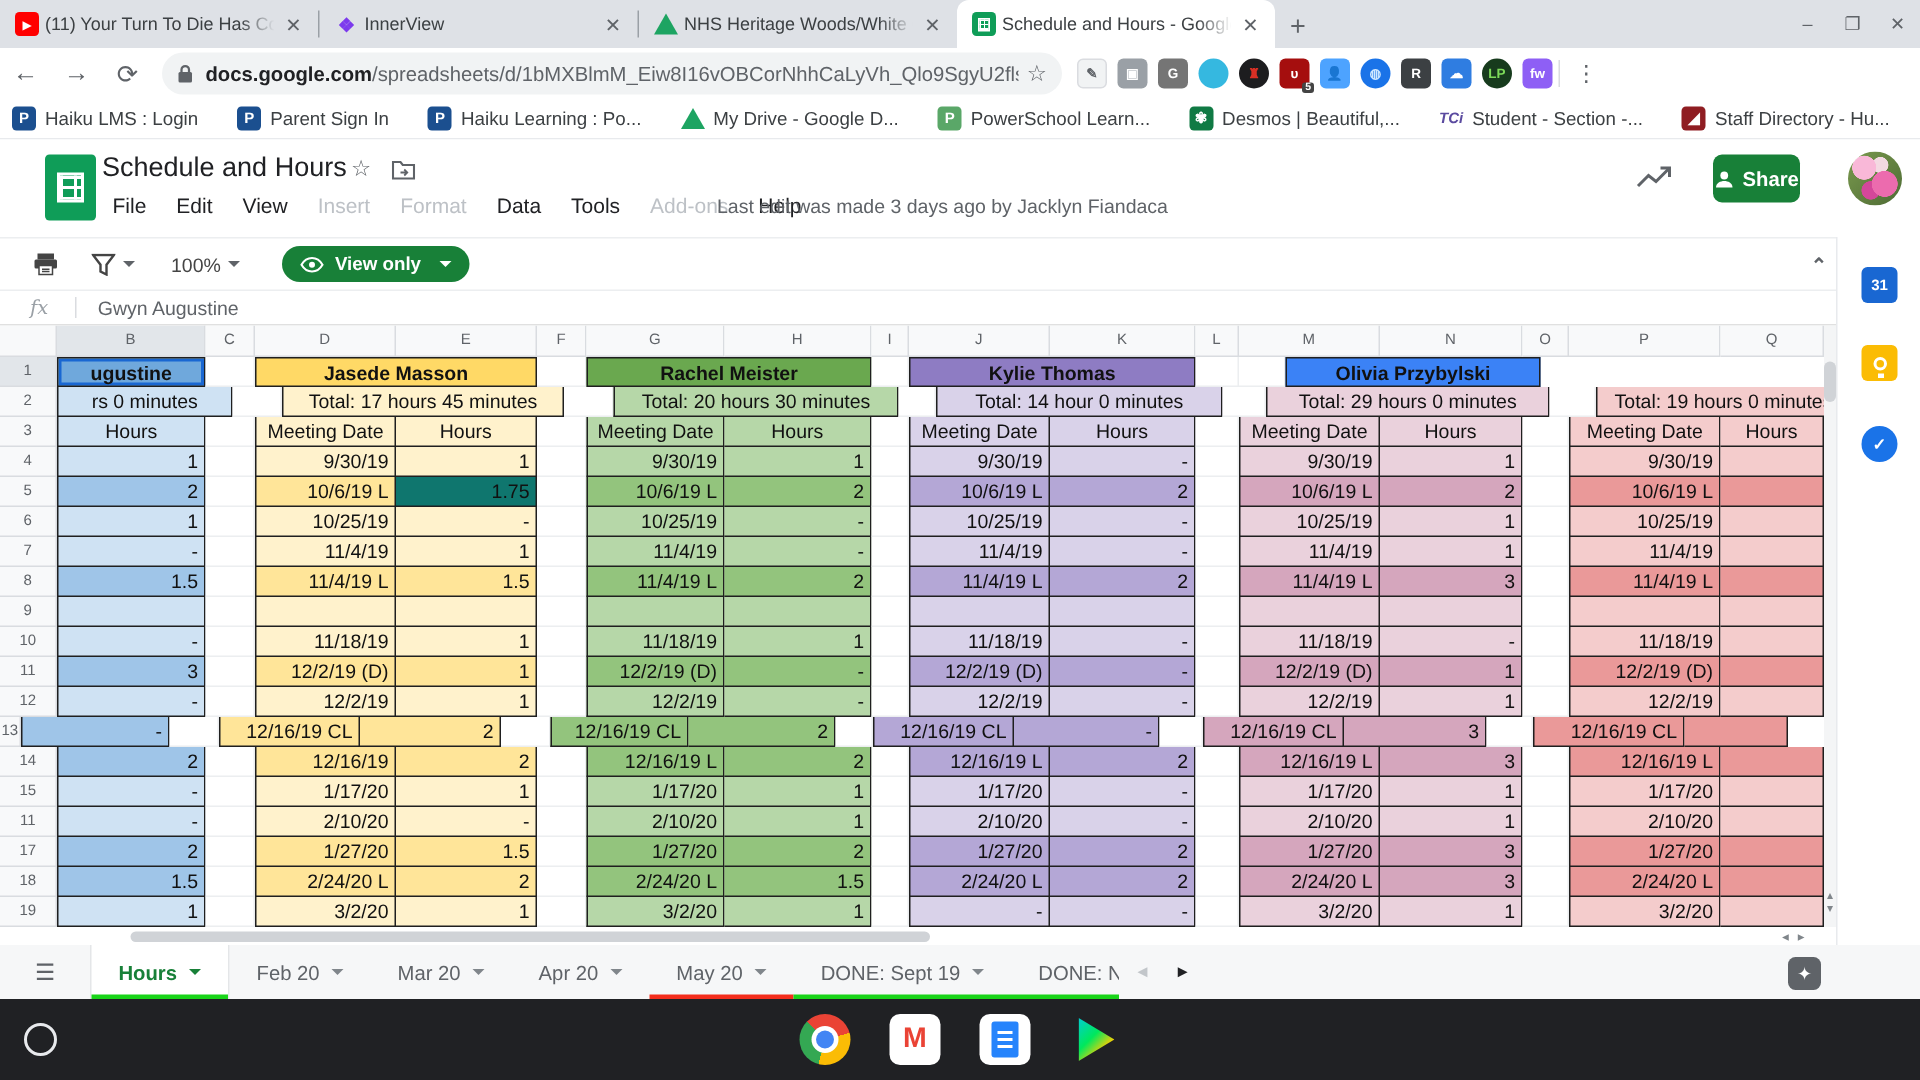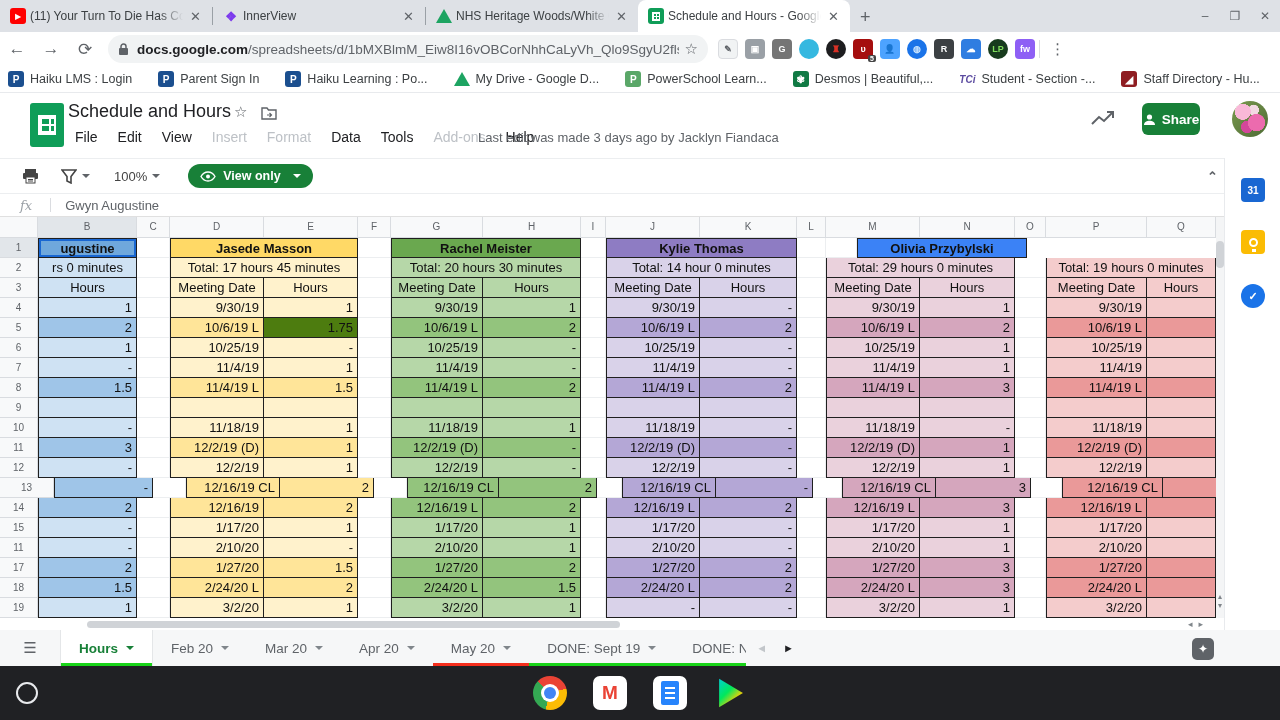--- a/index.html
+++ b/index.html
@@ -362,21 +362,21 @@
         <div class="gc ggap" style="width: 33px;"></div>
         <div class="gc pc first ctr top bold" style="width: 190px; background: rgb(106, 168, 79);">Rachel Meister</div>
         <div class="gc ggap" style="width: 25px;"></div>
         <div class="gc pc first ctr top bold" style="width: 191px; background: rgb(142, 124, 195);">Kylie Thomas</div>
         <div class="gc ggap" style="width: 29px;"></div>
         <div class="gc ggap" style="width: 31px;"></div>
         <div class="gc pc first ctr top bold" style="width: 170px; background: #3b82f6;">Olivia Przybylski</div>
       </div>
       <div class="grow">
         <div class="gc gnum" style="width: 38px;">2</div>
-        <div class="gc pc first ctr" style="width: 99px; background: rgb(207, 226, 243);">rs 0 minutes</div>
+        <div class="gc pc first ctr" style="width: 117px; background: rgb(207, 226, 243);">rs 0 minutes</div>
         <div class="gc ggap" style="width: 33px;"></div>
         <div class="gc pc first ctr" style="width: 188px; background: rgb(255, 242, 204);">Total: 17 hours 45 minutes</div>
         <div class="gc ggap" style="width: 33px;"></div>
         <div class="gc pc first ctr" style="width: 190px; background: rgb(182, 215, 168);">Total: 20 hours 30 minutes</div>
         <div class="gc ggap" style="width: 25px;"></div>
         <div class="gc pc first ctr" style="width: 191px; background: rgb(217, 210, 233);">Total: 14 hour 0 minutes</div>
         <div class="gc ggap" style="width: 29px;"></div>
         <div class="gc pc first ctr" style="width: 189px; background: rgb(234, 209, 220);">Total: 29 hours 0 minutes</div>
         <div class="gc ggap" style="width: 31px;"></div>
         <div class="gc pc first ctr" style="width: 170px; background: rgb(244, 204, 204);">Total: 19 hours 0 minutes</div>
@@ -417,21 +417,21 @@
         <div class="gc pc" style="width: 95px; background: rgb(234, 209, 220);">1</div>
         <div class="gc ggap" style="width: 31px;"></div>
         <div class="gc pc first" style="width: 101px; background: rgb(244, 204, 204);">9/30/19</div>
         <div class="gc pc" style="width: 69px; background: rgb(244, 204, 204);"></div>
       </div>
       <div class="grow">
         <div class="gc gnum" style="width: 38px;">5</div>
         <div class="gc pc first" style="width: 99px; background: rgb(159, 197, 232);">2</div>
         <div class="gc ggap" style="width: 33px;"></div>
         <div class="gc pc first" style="width: 94px; background: rgb(255, 229, 153);">10/6/19 L</div>
-        <div class="gc pc" style="width: 94px; background: #4d7c0f;">1.75</div>
+        <div class="gc pc" style="width: 94px; background: #0f766e;">1.75</div>
         <div class="gc ggap" style="width: 33px;"></div>
         <div class="gc pc first" style="width: 92px; background: rgb(147, 196, 125);">10/6/19 L</div>
         <div class="gc pc" style="width: 98px; background: rgb(147, 196, 125);">2</div>
         <div class="gc ggap" style="width: 25px;"></div>
         <div class="gc pc first" style="width: 94px; background: rgb(180, 167, 214);">10/6/19 L</div>
         <div class="gc pc" style="width: 97px; background: rgb(180, 167, 214);">2</div>
         <div class="gc ggap" style="width: 29px;"></div>
         <div class="gc pc first" style="width: 94px; background: rgb(213, 166, 189);">10/6/19 L</div>
         <div class="gc pc" style="width: 95px; background: rgb(213, 166, 189);">2</div>
         <div class="gc ggap" style="width: 31px;"></div>
@@ -565,21 +565,21 @@
         <div class="gc pc first" style="width: 94px; background: rgb(217, 210, 233);">12/2/19</div>
         <div class="gc pc" style="width: 97px; background: rgb(217, 210, 233);">-</div>
         <div class="gc ggap" style="width: 29px;"></div>
         <div class="gc pc first" style="width: 94px; background: rgb(234, 209, 220);">12/2/19</div>
         <div class="gc pc" style="width: 95px; background: rgb(234, 209, 220);">1</div>
         <div class="gc ggap" style="width: 31px;"></div>
         <div class="gc pc first" style="width: 101px; background: rgb(244, 204, 204);">12/2/19</div>
         <div class="gc pc" style="width: 69px; background: rgb(244, 204, 204);"></div>
       </div>
       <div class="grow">
-        <div class="gc gnum" style="width: 54px;">13</div>
+        <div class="gc gnum" style="width: 14px;">13</div>
         <div class="gc pc first" style="width: 99px; background: rgb(159, 197, 232);">-</div>
         <div class="gc ggap" style="width: 33px;"></div>
         <div class="gc pc first" style="width: 94px; background: rgb(255, 229, 153);">12/16/19 CL</div>
         <div class="gc pc" style="width: 94px; background: rgb(255, 229, 153);">2</div>
         <div class="gc ggap" style="width: 33px;"></div>
         <div class="gc pc first" style="width: 92px; background: rgb(147, 196, 125);">12/16/19 CL</div>
         <div class="gc pc" style="width: 98px; background: rgb(147, 196, 125);">2</div>
         <div class="gc ggap" style="width: 25px;"></div>
         <div class="gc pc first" style="width: 94px; background: rgb(180, 167, 214);">12/16/19 CL</div>
         <div class="gc pc" style="width: 97px; background: rgb(180, 167, 214);">-</div>

